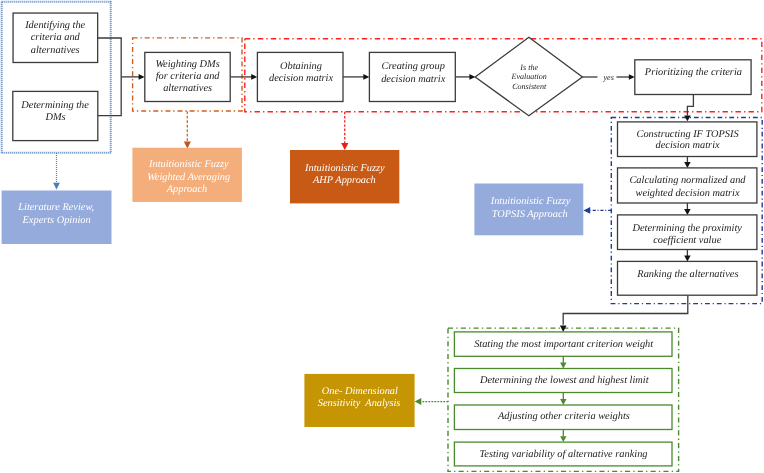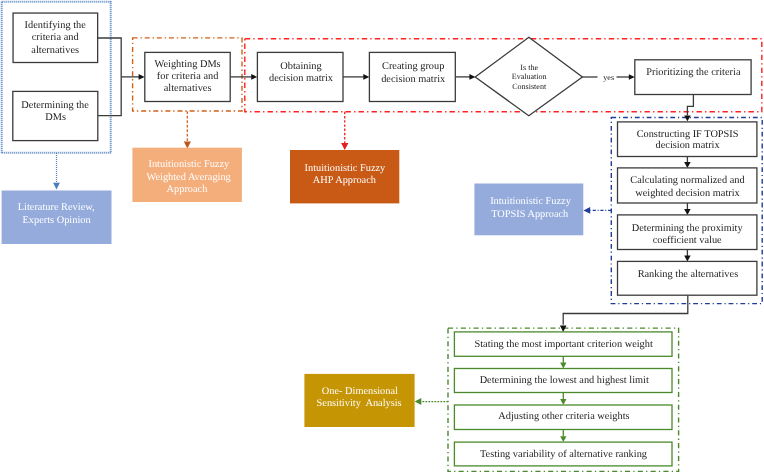--- a/index.html
+++ b/index.html
@@ -1,17 +1,17 @@
 <!DOCTYPE html>
 <html><head>
 <meta charset="utf-8">
 <style>
   html,body{margin:0;padding:0;background:#ffffff;}
   body{width:764px;height:473px;overflow:hidden;}
-  #stage{position:relative;width:764px;height:370px;background:#ffffff;}
+  #stage{position:relative;width:764px;height:370px;background:#ffffff;font-style:italic;}
   svg{display:block;}
   text{-webkit-font-smoothing:antialiased;text-rendering:geometricPrecision;}
   .nt{font-family:"Liberation Serif",serif;font-size:10.35px;fill:#1c1c1c;}
   .lt{font-family:"Liberation Serif",serif;font-size:10.35px;fill:#ffffff;}
   .tiny{font-family:"Liberation Serif",serif;font-size:8.05px;fill:#1c1c1c;}
   .yes{font-family:"Liberation Serif",serif;font-size:8.1px;fill:#1c1c1c;}
   .bx{fill:#ffffff;stroke:#3b3b3b;stroke-width:1.3;}
   .gbx{fill:#ffffff;stroke:#4a8a2c;stroke-width:1.3;}
   .arr{stroke:#3b3b3b;stroke-width:1.3;fill:none;}
   .garr{stroke:#4a8a2c;stroke-width:1.3;fill:none;}

